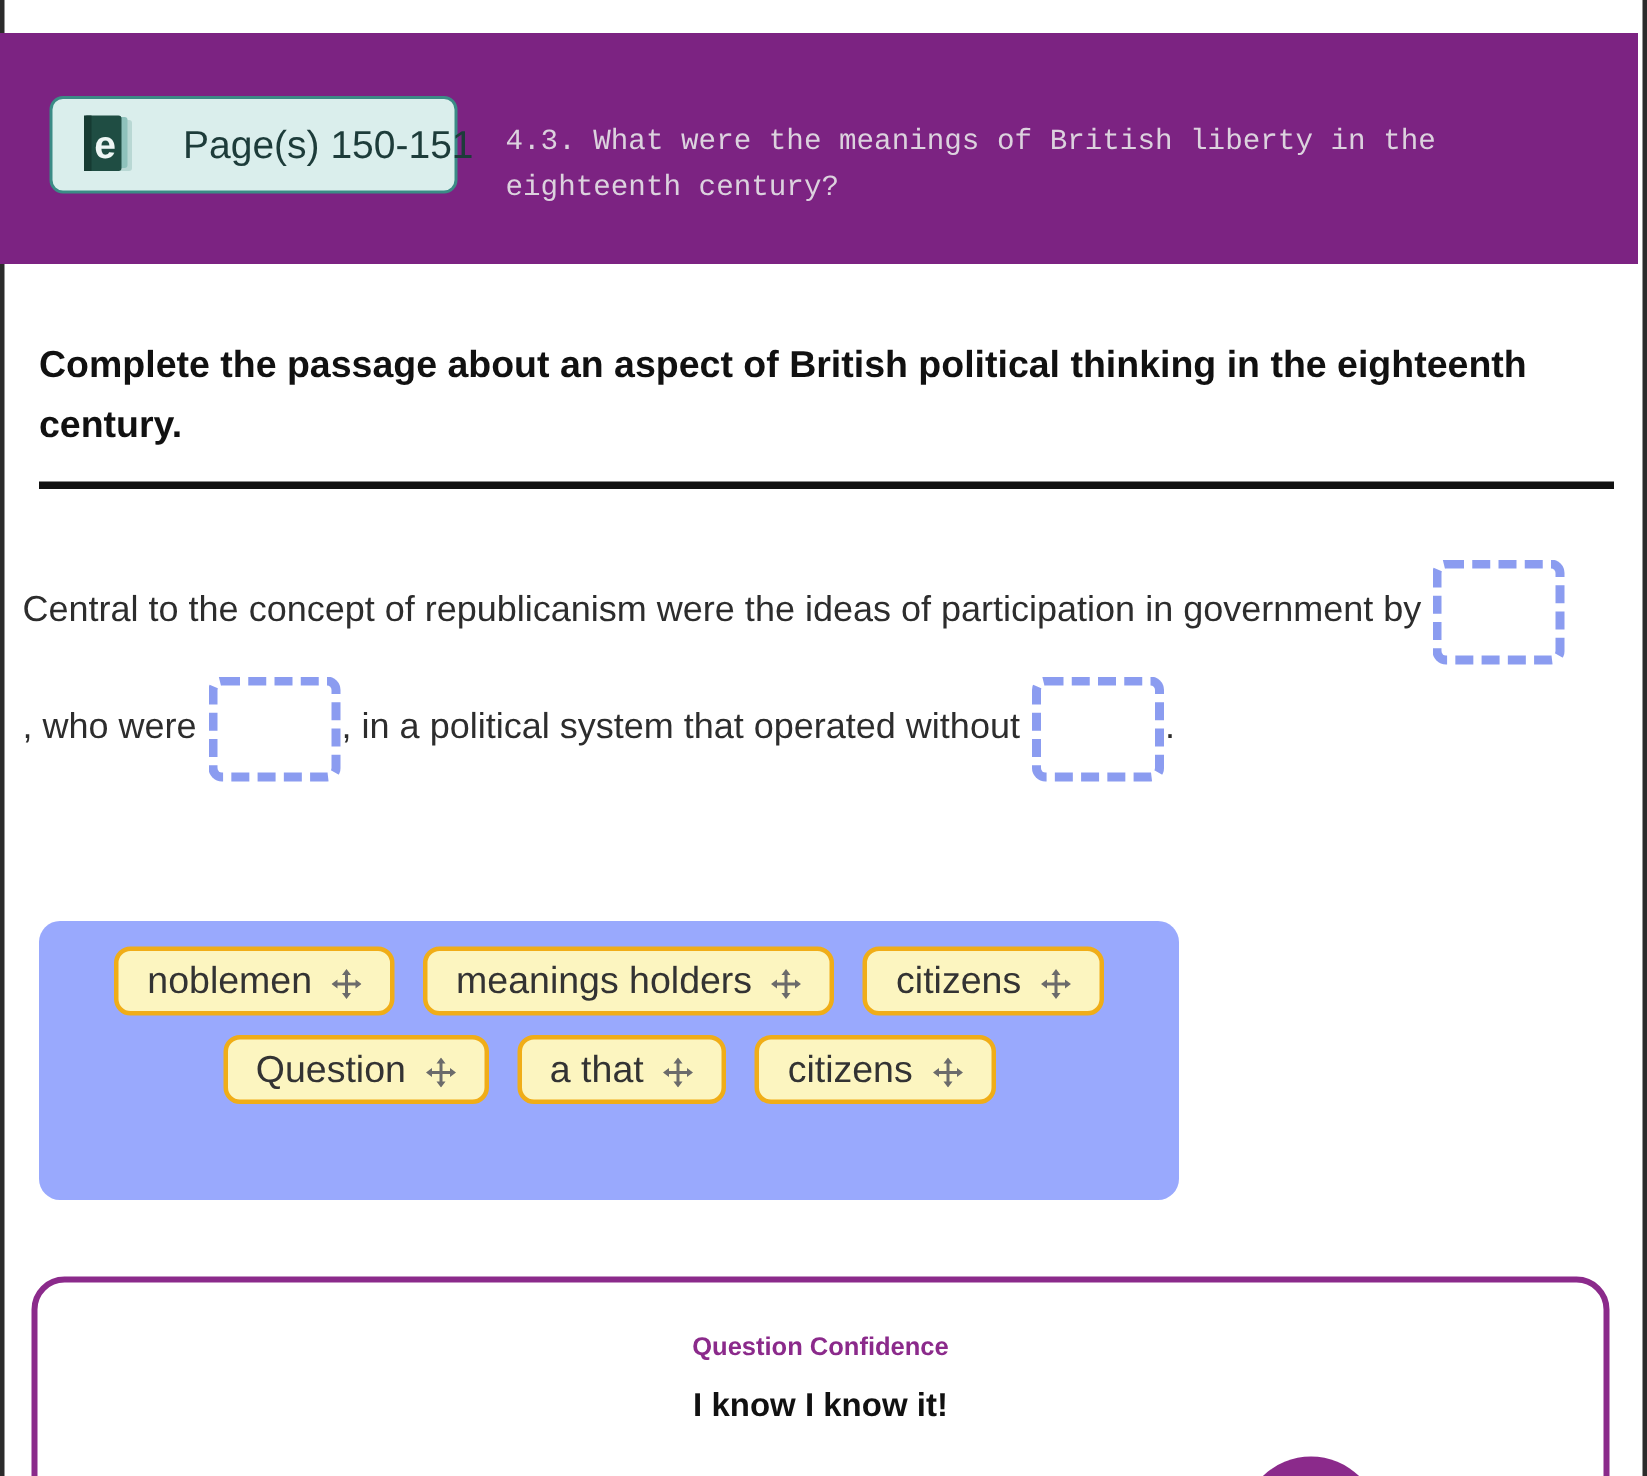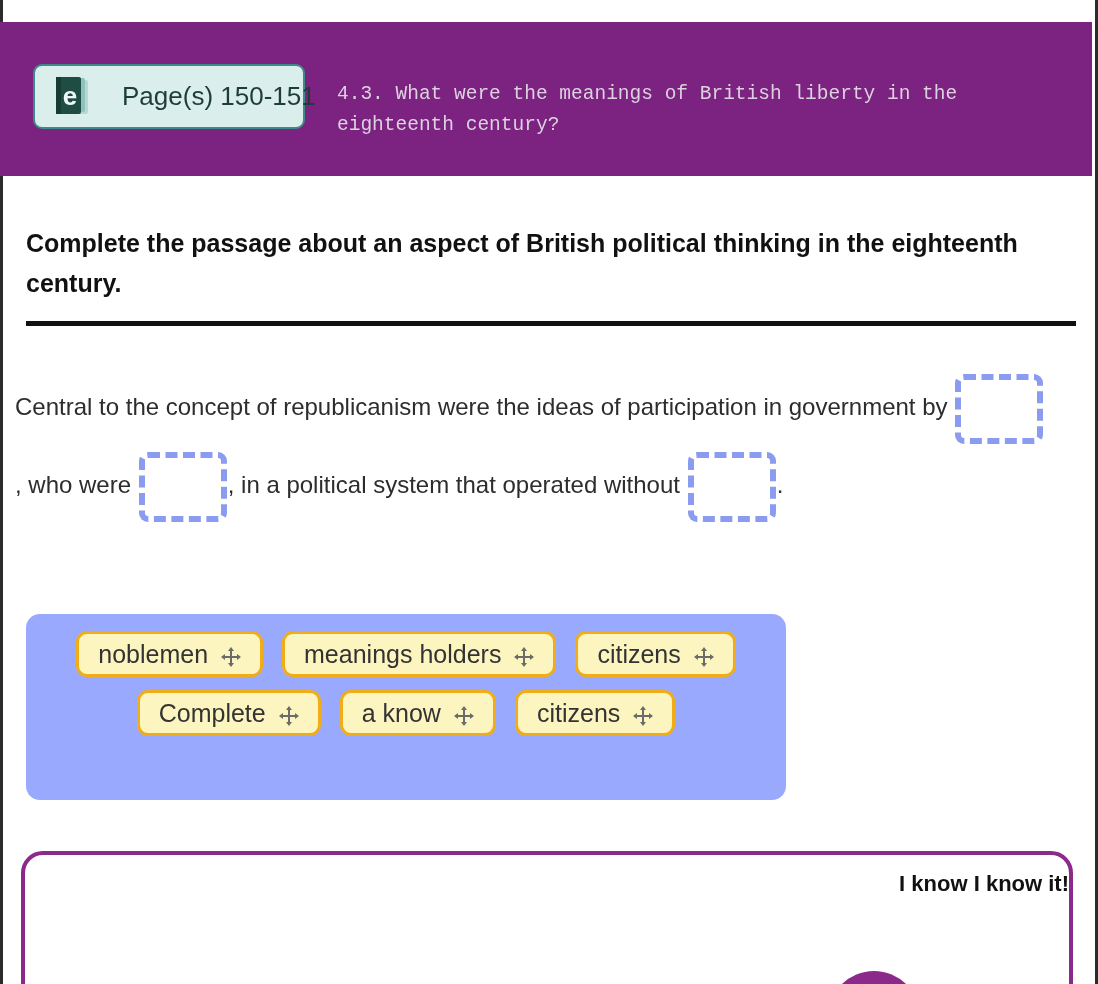--- a/index.html
+++ b/index.html
@@ -157,21 +157,21 @@
   .conf-title {
     margin-top: 33px;
     text-align: center;
     color: #8b2a8b;
     font-size: 17px;
     font-weight: bold;
   }
 
   .conf-value {
     margin-top: 16px;
-    text-align: right;
+    text-align: center;
     color: #111111;
     font-size: 22px;
     font-weight: bold;
   }
 
   .conf-dial {
     position: absolute;
     left: 803px;
     top: 116px;
     width: 92px;
@@ -231,44 +231,45 @@
         <span class="move-icon">
           <svg viewBox="0 0 20 20" width="20" height="20" aria-hidden="true">
             <path d="M10 0 L13 4 H11 V9 H16 V7 L20 10 L16 13 V11 H11 V16 H13 L10 20 L7 16 H9 V11 H4 V13 L0 10 L4 7 V9 H9 V4 H7 Z" fill="#6b6b6b"></path>
           </svg>
         </span>
       </div>
     </div>
 
     <div class="wb-row">
       <div class="tile">
-        <span>Complete</span>
-        <span class="move-icon">
-          <svg viewBox="0 0 20 20" width="20" height="20" aria-hidden="true">
-            <path d="M10 0 L13 4 H11 V9 H16 V7 L20 10 L16 13 V11 H11 V16 H13 L10 20 L7 16 H9 V11 H4 V13 L0 10 L4 7 V9 H9 V4 H7 Z" fill="#6b6b6b"></path>
-          </svg>
-        </span>
-      </div>
-      <div class="tile">
-        <span>a know</span>
+        <span>Question</span>
+        <span class="move-icon">
+          <svg viewBox="0 0 20 20" width="20" height="20" aria-hidden="true">
+            <path d="M10 0 L13 4 H11 V9 H16 V7 L20 10 L16 13 V11 H11 V16 H13 L10 20 L7 16 H9 V11 H4 V13 L0 10 L4 7 V9 H9 V4 H7 Z" fill="#6b6b6b"></path>
+          </svg>
+        </span>
+      </div>
+      <div class="tile">
+        <span>a that</span>
         <span class="move-icon">
           <svg viewBox="0 0 20 20" width="20" height="20" aria-hidden="true">
             <path d="M10 0 L13 4 H11 V9 H16 V7 L20 10 L16 13 V11 H11 V16 H13 L10 20 L7 16 H9 V11 H4 V13 L0 10 L4 7 V9 H9 V4 H7 Z" fill="#6b6b6b"></path>
           </svg>
         </span>
       </div>
       <div class="tile">
         <span>citizens</span>
         <span class="move-icon">
           <svg viewBox="0 0 20 20" width="20" height="20" aria-hidden="true">
             <path d="M10 0 L13 4 H11 V9 H16 V7 L20 10 L16 13 V11 H11 V16 H13 L10 20 L7 16 H9 V11 H4 V13 L0 10 L4 7 V9 H9 V4 H7 Z" fill="#6b6b6b"></path>
           </svg>
         </span>
       </div>
     </div>
   </div>
 
   <div class="confidence">
+    <div class="conf-title">Question Confidence</div>
     <div class="conf-value">I know I know it!</div>
     <div class="conf-dial"></div>
   </div>
 
 </div>
 
 </body></html>

